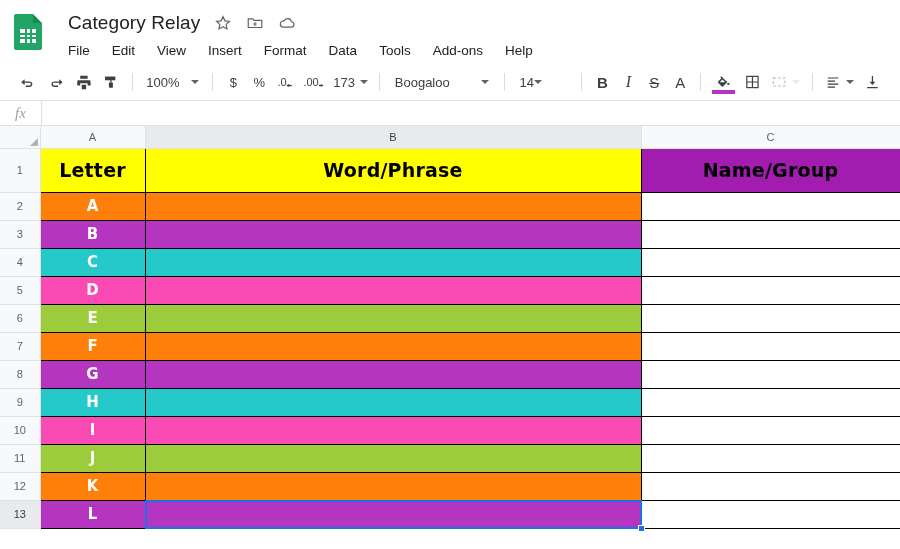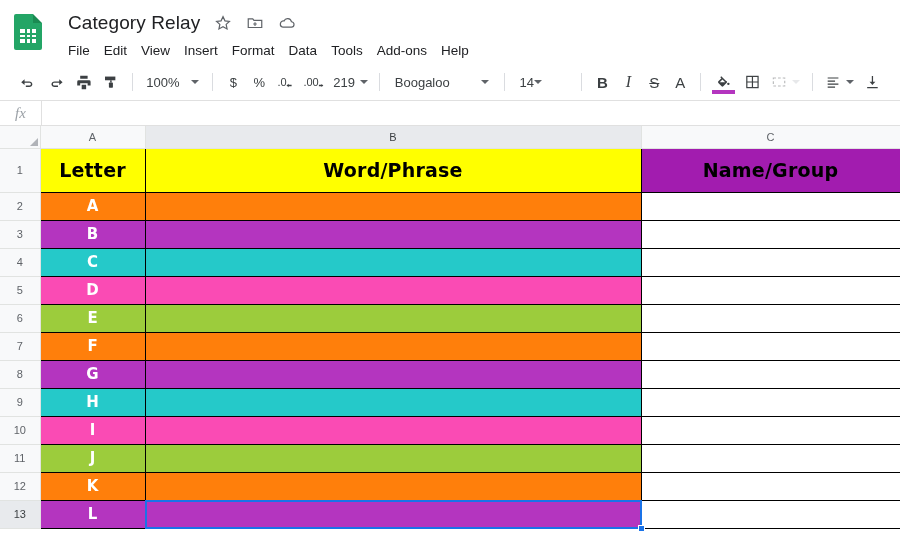--- a/index.html
+++ b/index.html
@@ -39,21 +39,21 @@
   .title-area { padding-left: 18px; }
   .title-row { display: flex; align-items: center; height: 30px; }
   .doc-title {
     font-size: 19px; color: #202124; font-weight: 400;
     letter-spacing: .1px; white-space: nowrap;
   }
   .title-icons { display: flex; align-items: center; margin-left: 14px; gap: 14px; }
   .ticon { width: 18px; height: 18px; color: #5f6368; display: block; }
   .ticon svg { display: block; }
 
-  .menubar { display: flex; align-items: flex-start; gap: 0; margin-top: 3px; }
+  .menubar { display: flex; align-items: flex-start; gap: 8px; margin-top: 3px; }
   .menu-item {
     font-size: 13.5px; color: #202124; padding: 2px 7px;
     border-radius: 3px; cursor: default; white-space: nowrap;
   }
   .menu-item:first-child { padding-left: 0; }
   .last-edit {
     font-size: 13.5px; color: #5f6368; margin-left: 18px;
     text-decoration: underline; white-space: nowrap;
   }
 
@@ -238,21 +238,21 @@
         <path d="M10 7l-6 5 6 5v-3h8v-4h-8z"></path>
       </svg>
   </div>
   <div class="tb text">
     <span style="font-size:11px">.00</span>
     <svg viewBox="0 0 24 24" width="9" height="9" fill="#3c4043" style="margin-top:7px;margin-left:-2px">
         <path d="M14 7l6 5-6 5v-3H6v-4h8z"></path>
       </svg>
   </div>
   <div class="tb text">
-    <span>219</span>
+    <span>173</span>
     <span class="caret" style="margin-left:5px"></span>
   </div>
   <div class="sep"></div>
 
   <div class="fontctl">
     <span class="lbl">Boogaloo</span>
     <span class="caret"></span>
   </div>
   <div class="sep"></div>
 

